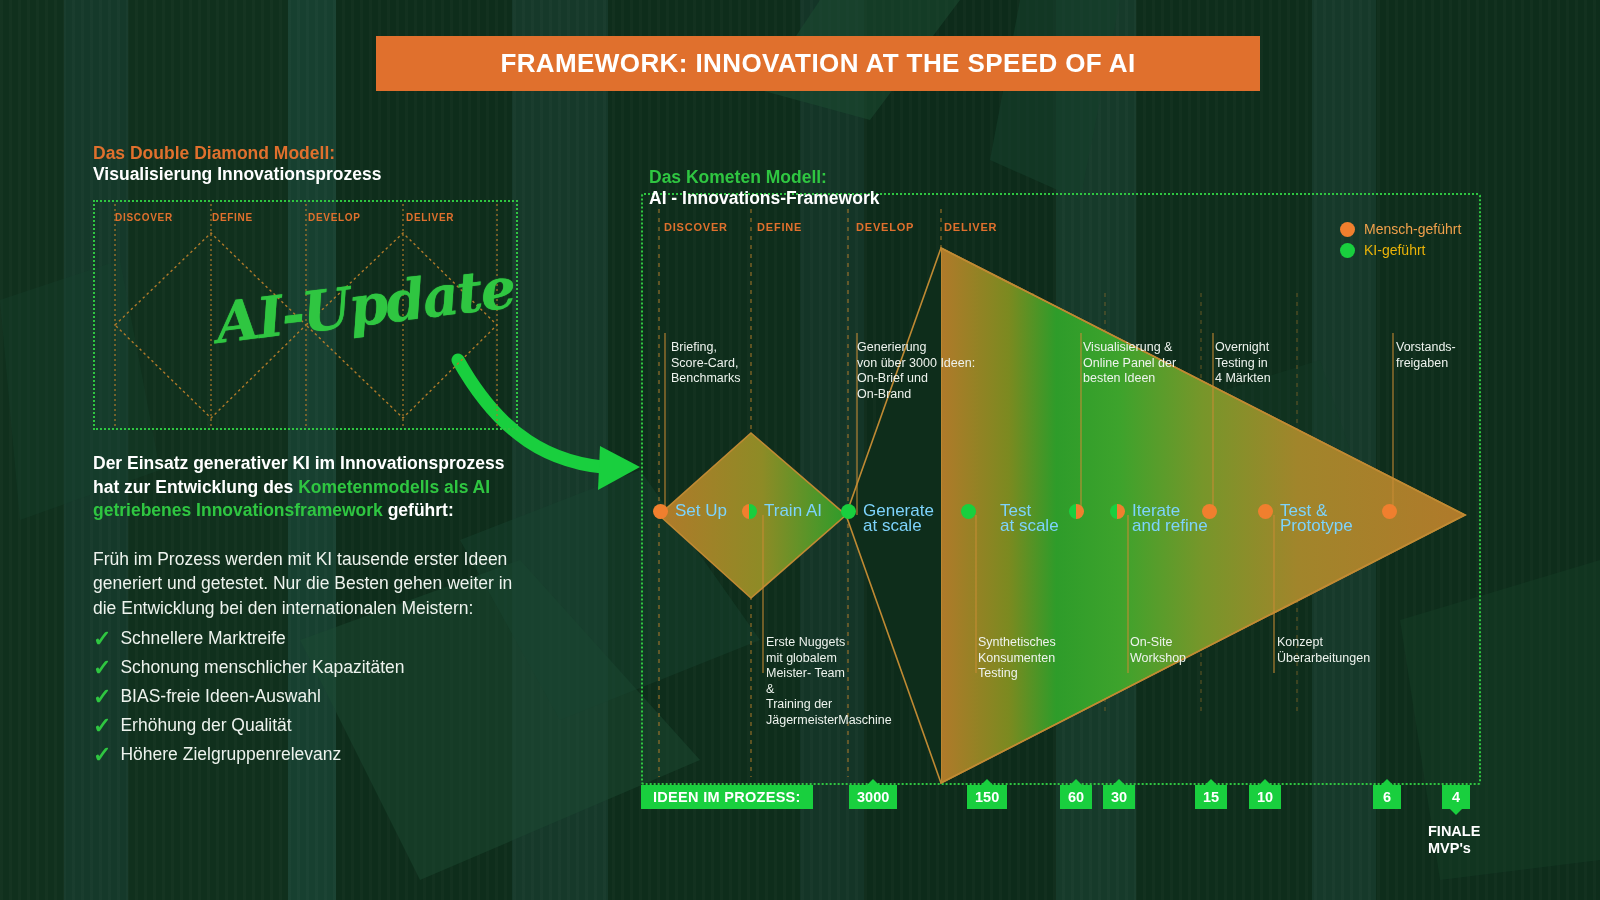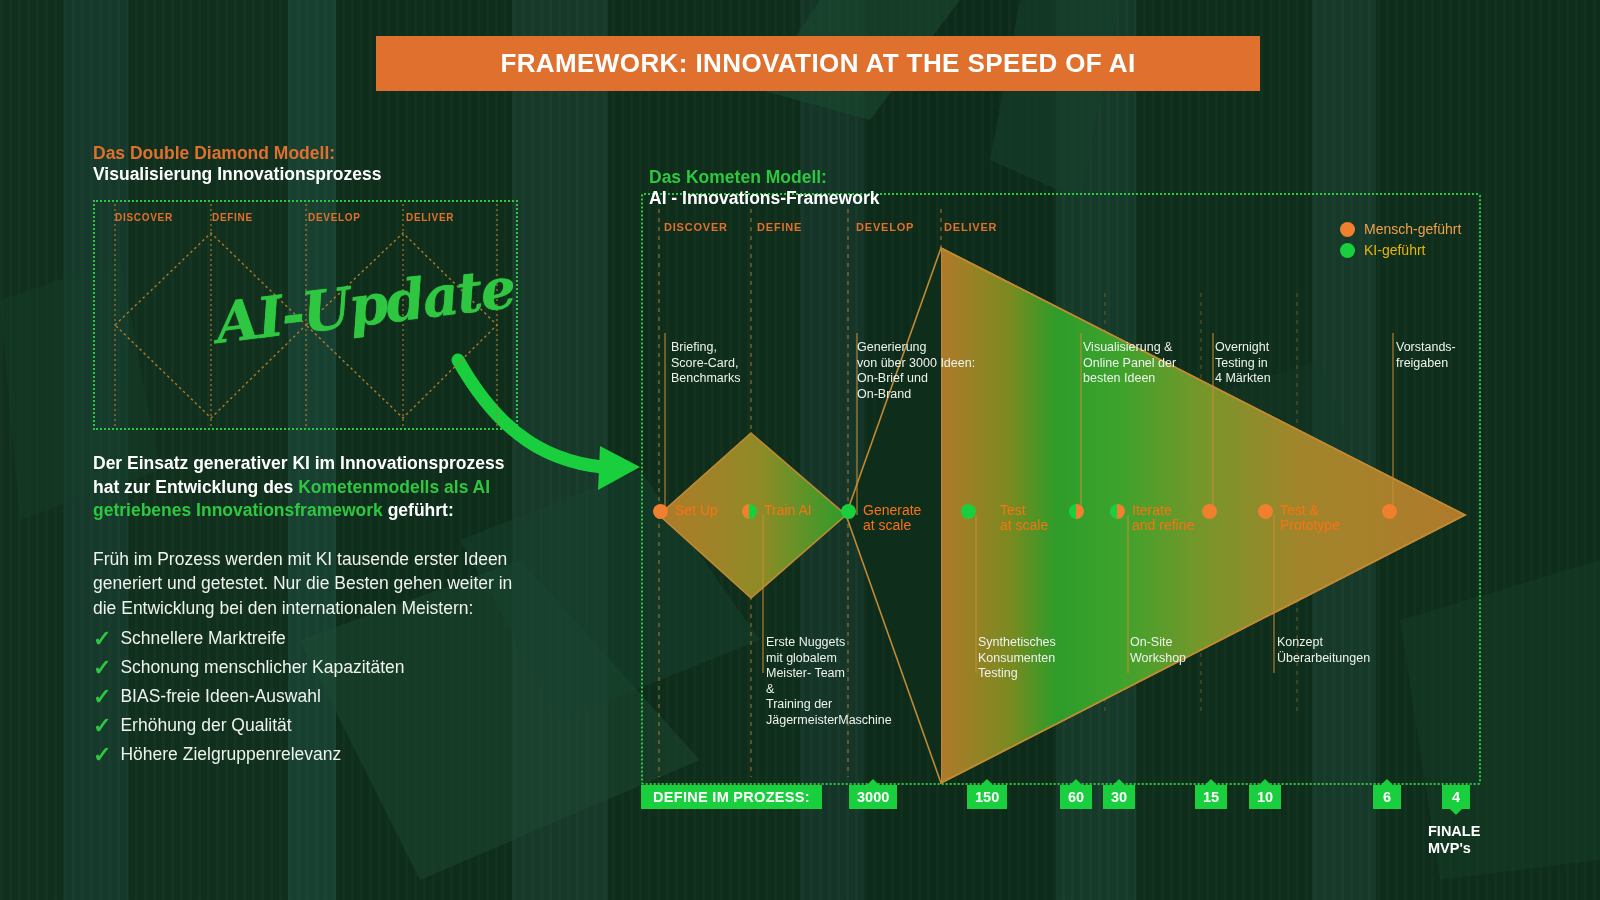--- a/index.html
+++ b/index.html
@@ -103,21 +103,21 @@
     white-space:pre-line;
   }
   .milestone{
     position:absolute; z-index:7; display:flex; align-items:flex-start; gap:7px;
   }
   .dot{ width:15px; height:15px; border-radius:50%; flex:none; margin-top:1px; }
   .dot.human{ background:#f07f2e; }
   .dot.ai{ background:#19cf3e; }
   .dot.mixed{ background:linear-gradient(90deg,#19cf3e 0 50%, #f07f2e 50% 100%); }
   .dot.mixed-r{ background:linear-gradient(90deg,#f07f2e 0 50%, #19cf3e 50% 100%); }
-  .m-label{ color:#f97316; font-size:14px; line-height:15px; white-space:pre-line; }
+  .m-label{ color:#7dd3fc; font-size:17px; line-height:15px; white-space:pre-line; }
 
   
   #legend{ position:absolute; left:1340px; top:218px; z-index:8; }
   .leg-row{ display:flex; align-items:center; gap:9px; height:21px; font-size:14px; }
   .leg-row.human span.txt{ color:#f0a04b; }
   .leg-row.ai span.txt{ color:#eab308; }
 
   
   #scale{ position:absolute; left:641px; top:785px; width:840px; height:24px; z-index:8; }
   #scale-label{
@@ -360,21 +360,21 @@
 <div class="milestone" style="left:1258px; top:503px;">
   <span class="dot human"></span>
   <span class="m-label">Test &amp;
 Prototype</span>
 </div>
 <div class="milestone" style="left:1382px; top:503px;">
   <span class="dot human"></span>
 </div>
 
 <div id="scale">
-  <div id="scale-label">DEFINE IM PROZESS:</div>
+  <div id="scale-label">IDEEN IM PROZESS:</div>
   <div class="num-chip" style="left:208px;">3000</div>
   <div class="num-chip" style="left:326px;">150</div>
   <div class="num-chip" style="left:419px;">60</div>
   <div class="num-chip" style="left:462px;">30</div>
   <div class="num-chip" style="left:554px;">15</div>
   <div class="num-chip" style="left:608px;">10</div>
   <div class="num-chip" style="left:732px;">6</div>
   <div class="num-chip last" style="left:801px;">4</div>
 </div>
 <div id="finale">FINALE

